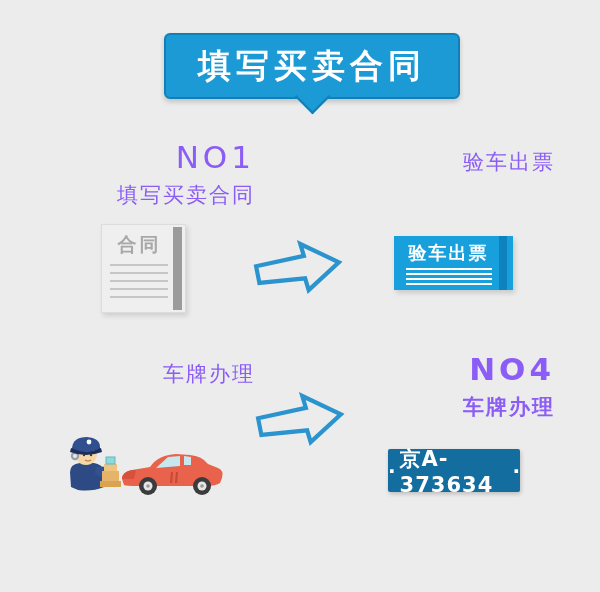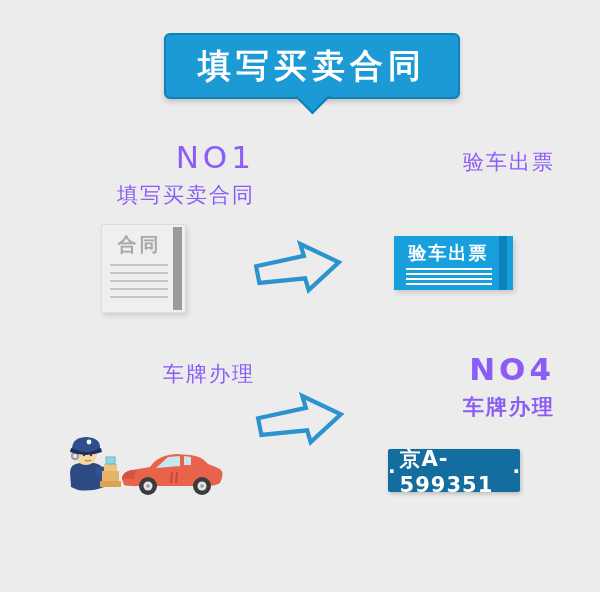--- a/index.html
+++ b/index.html
@@ -189,17 +189,17 @@
       <circle cx="92" cy="52" r="4.5" fill="#e6e6e6"></circle>
       <circle cx="92" cy="52" r="1.8" fill="#9a9a9a"></circle>
       <circle cx="146" cy="52" r="9" fill="#3b3b3b"></circle>
       <circle cx="146" cy="52" r="4.5" fill="#e6e6e6"></circle>
       <circle cx="146" cy="52" r="1.8" fill="#9a9a9a"></circle>
     </g>
   </svg>
 
   <div class="plate">
     <span class="bolt">·</span>
-    <span class="plate-number">京A-599351</span>
+    <span class="plate-number">京A-373634</span>
     <span class="bolt">·</span>
   </div>
 
 </div>
 
 </body></html>

